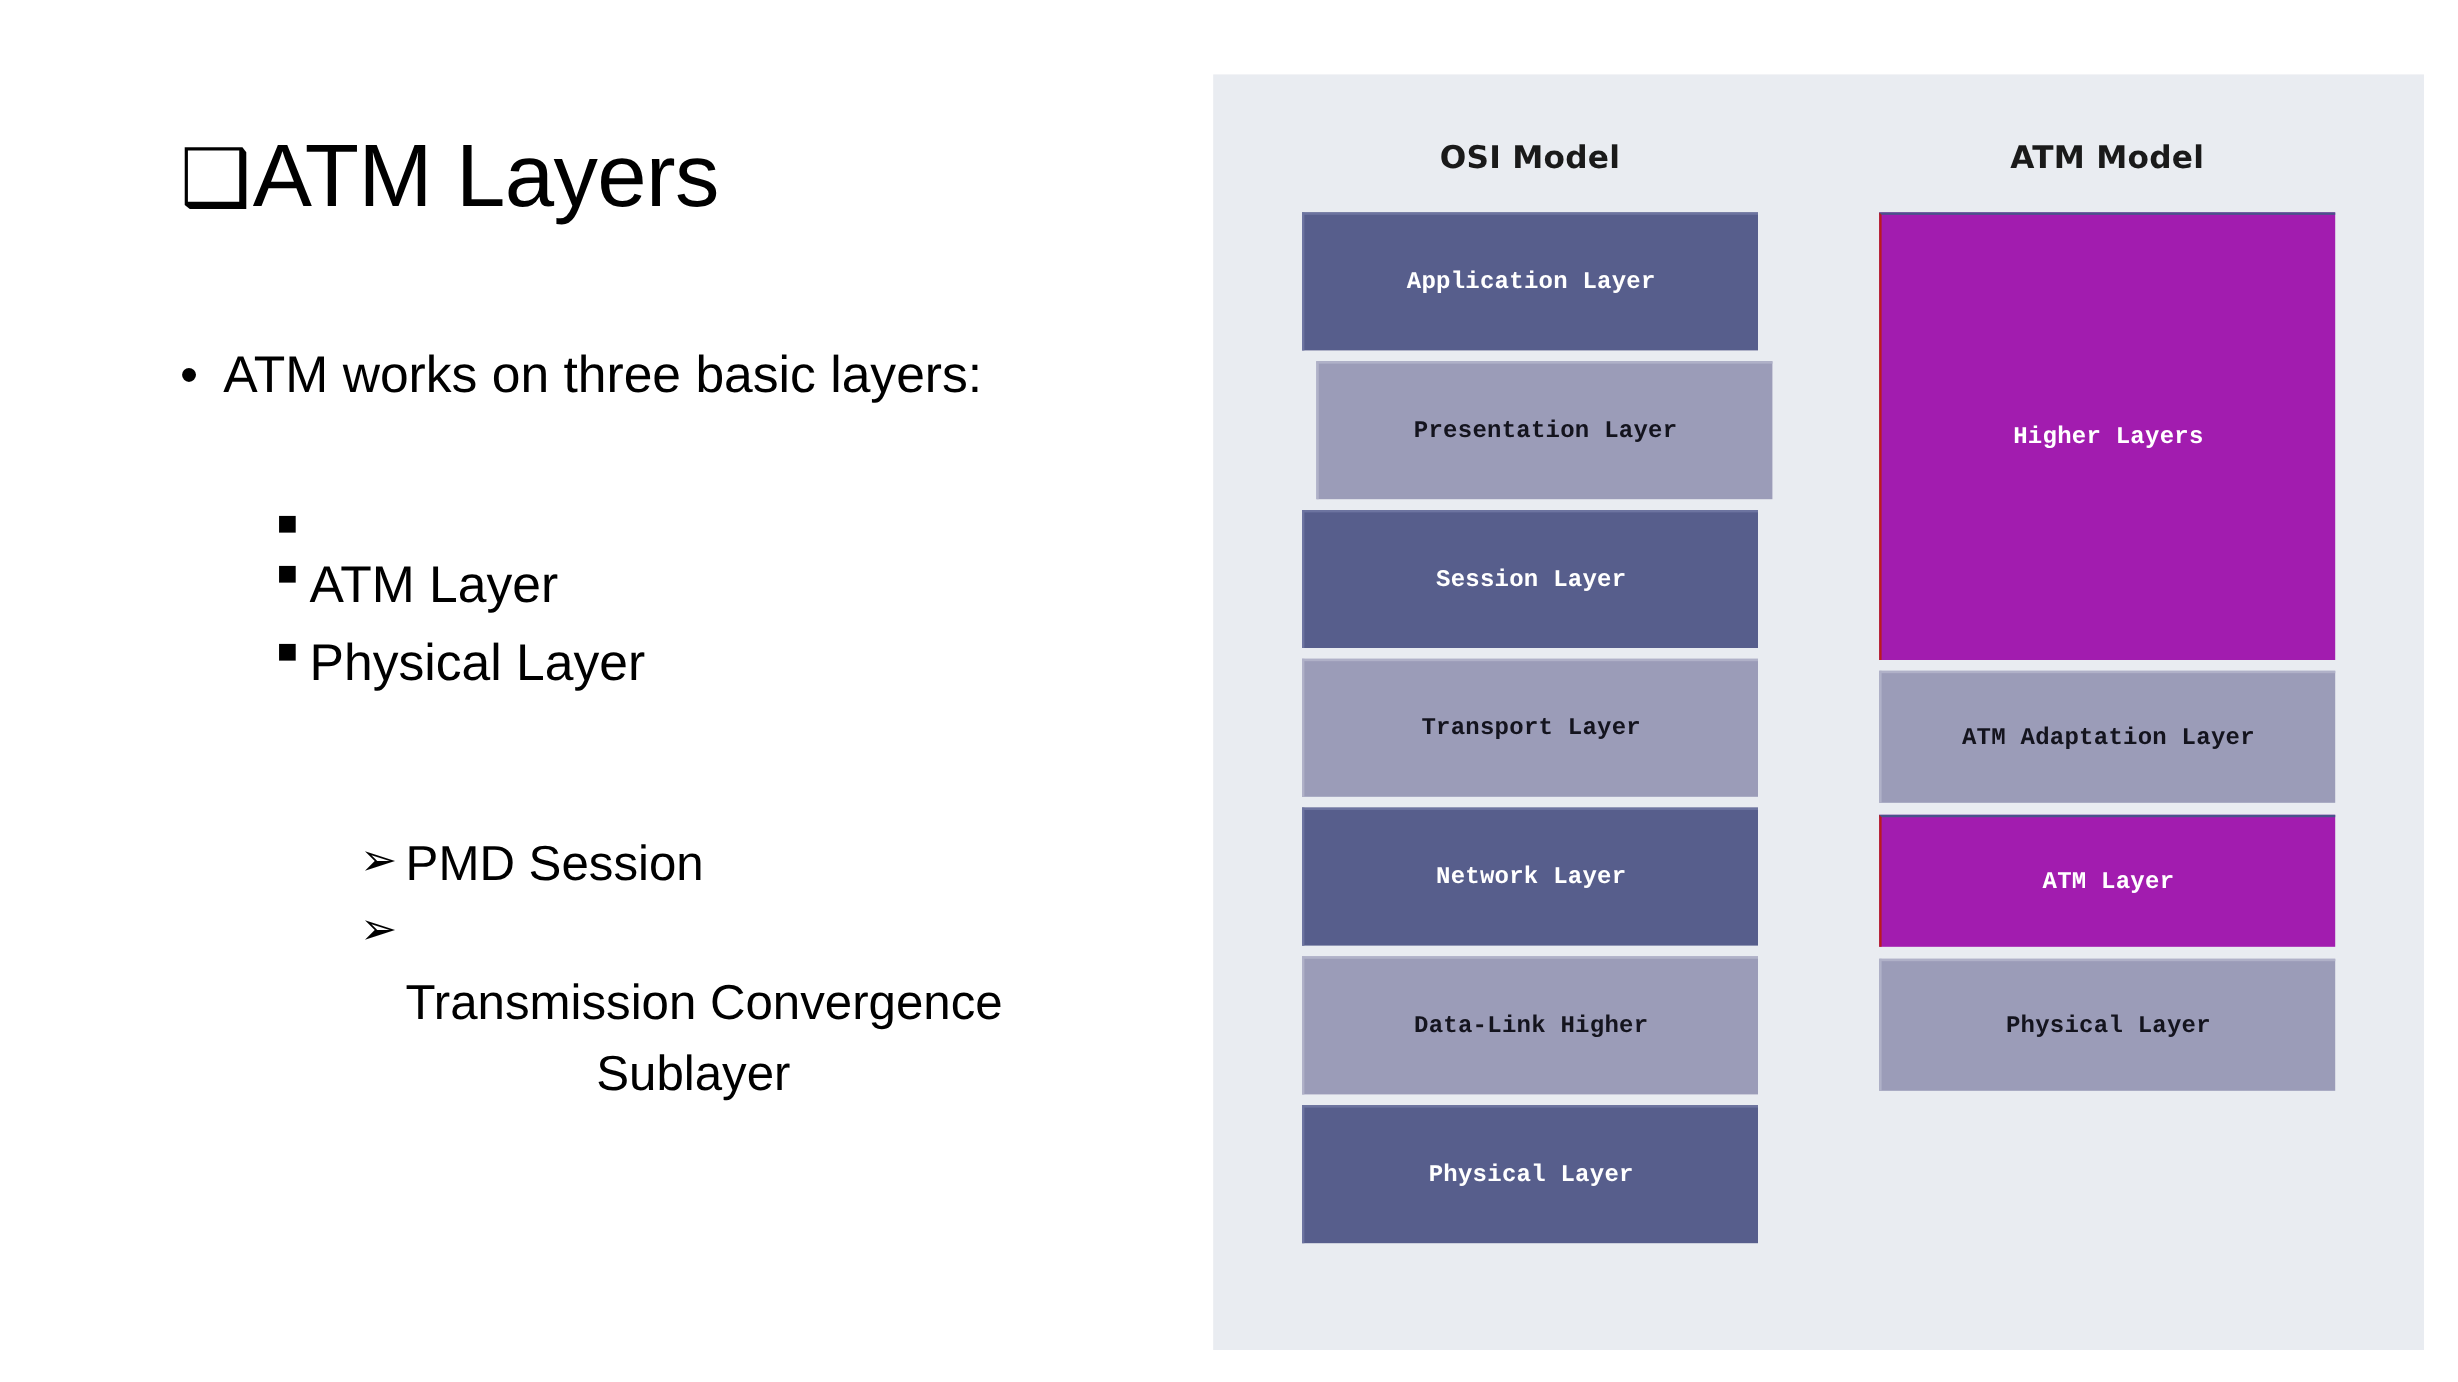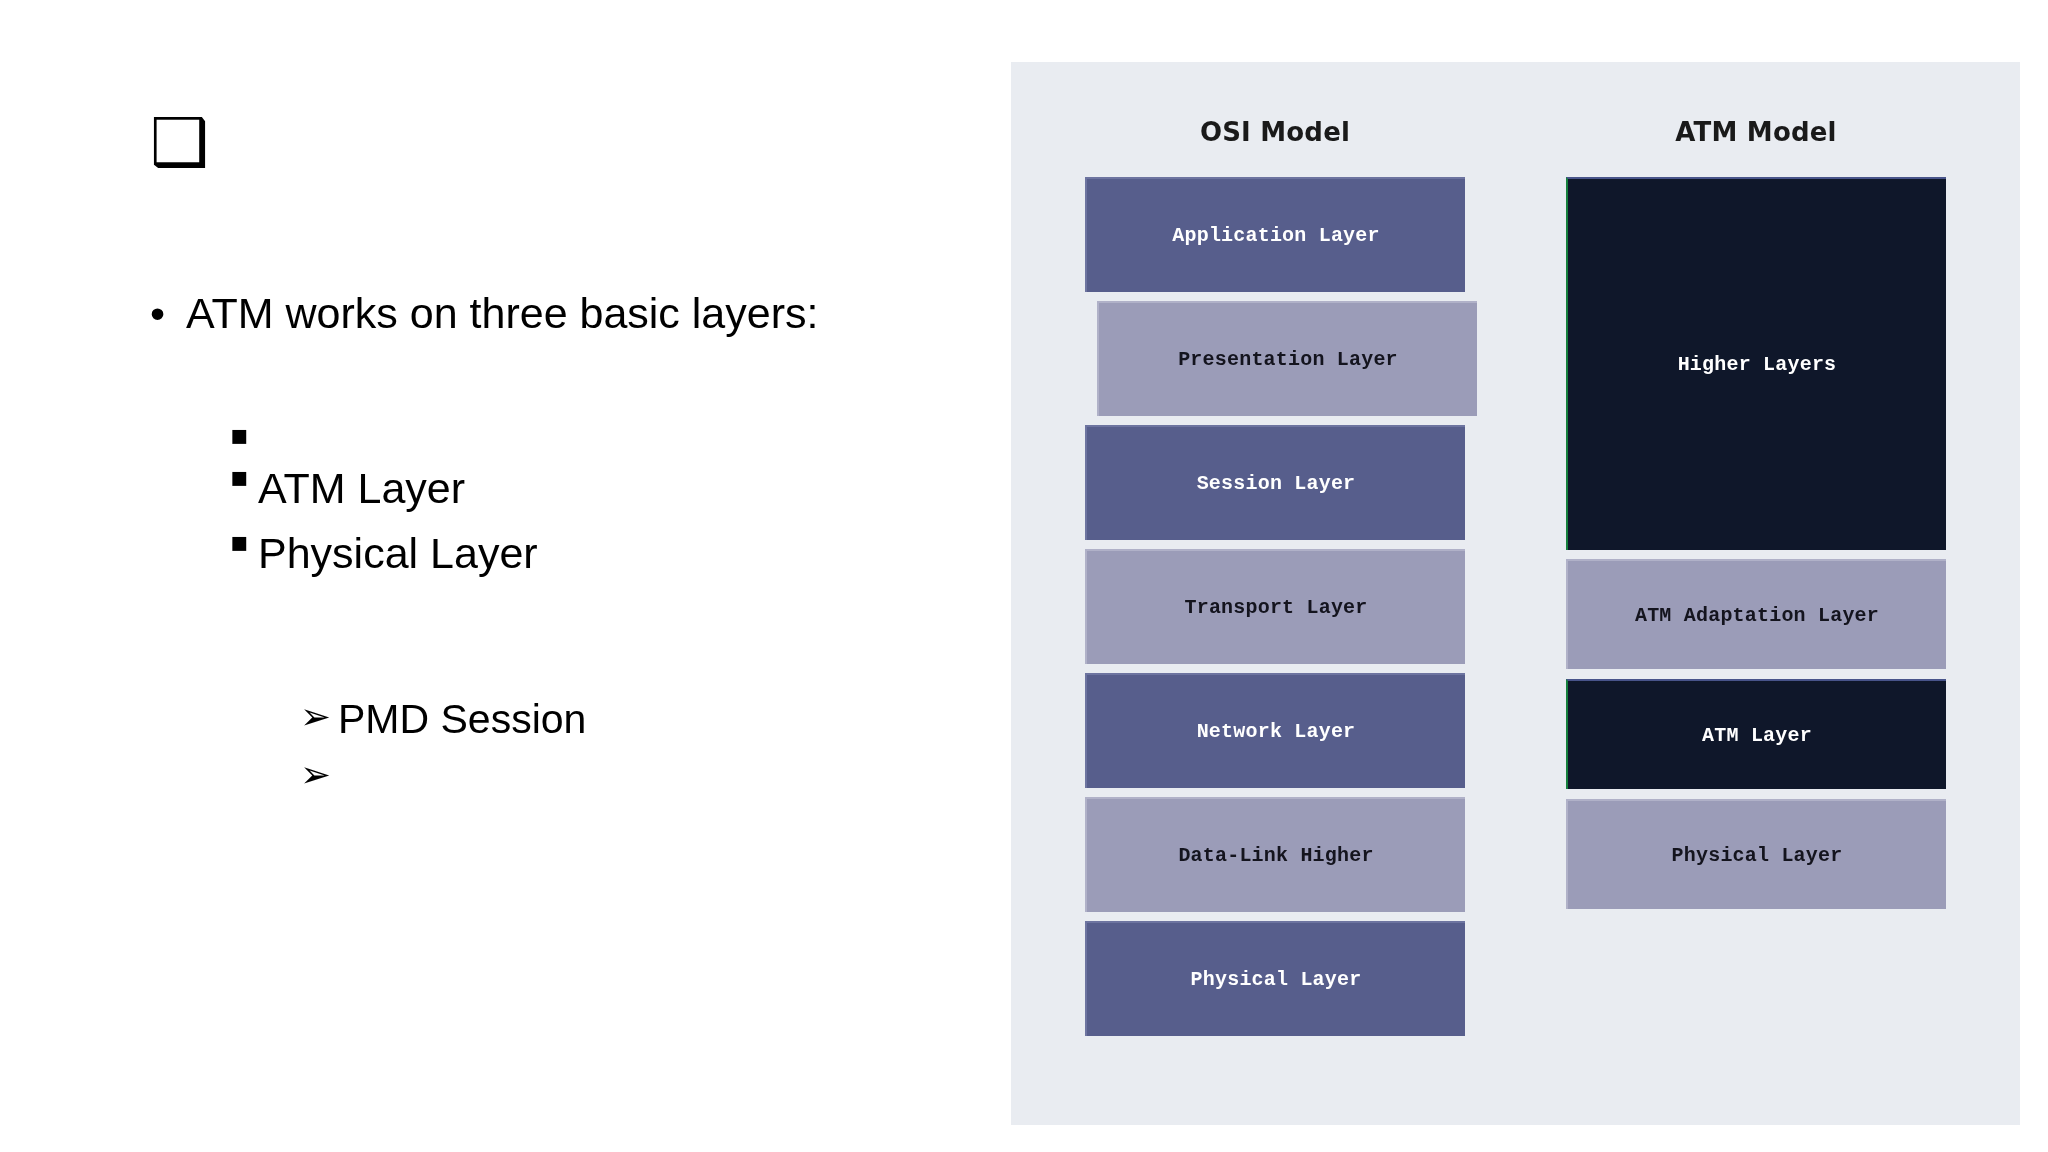--- a/index.html
+++ b/index.html
@@ -160,33 +160,34 @@
     border-top: 2px solid #6d74a0;
     border-left: 2px solid #6d74a0;
   }
   .layer-box.shade-light {
     background: #9b9cb8;
     color: #14141e;
     border-top: 2px solid #b0b1c8;
     border-left: 2px solid #b0b1c8;
   }
   .layer-box.shade-navy {
-    background: #0f172a;
+    background: #a21caf;
     color: #ffffff;
     border-top: 2px solid #48548a;
-    border-left: 2px solid #15803d;
+    border-left: 2px solid #b91c1c;
   }
 </style>
 </head>
 <body>
 
 <div class="slide-text">
 
   <div class="slide-title">
     <span class="title-bullet">❑</span>
+    <span>ATM Layers</span>
   </div>
 
   <div class="lead-line">
     <span class="lead-bullet">•</span>
     <span>ATM works on three basic layers:</span>
   </div>
 
   <div class="lvl2-list">
     <div class="lvl2-item">
       <span class="lvl2-bullet">▪</span>
@@ -201,20 +202,24 @@
     </div>
   </div>
 
   <div class="lvl3-list">
     <div class="lvl3-item">
       <span class="lvl3-bullet">➢</span>
       <span class="lvl3-text">PMD Session</span>
     </div>
     <div class="lvl3-item">
       <span class="lvl3-bullet">➢</span>
+      <span class="lvl3-text">
+        <span>Transmission Convergence</span>
+        <span class="wrap2">Sublayer</span>
+      </span>
     </div>
   </div>
 
 </div>
 
 <div class="diagram-panel">
 
   <div class="col-header osi">OSI Model</div>
   <div class="col-header atm">ATM Model</div>
 

